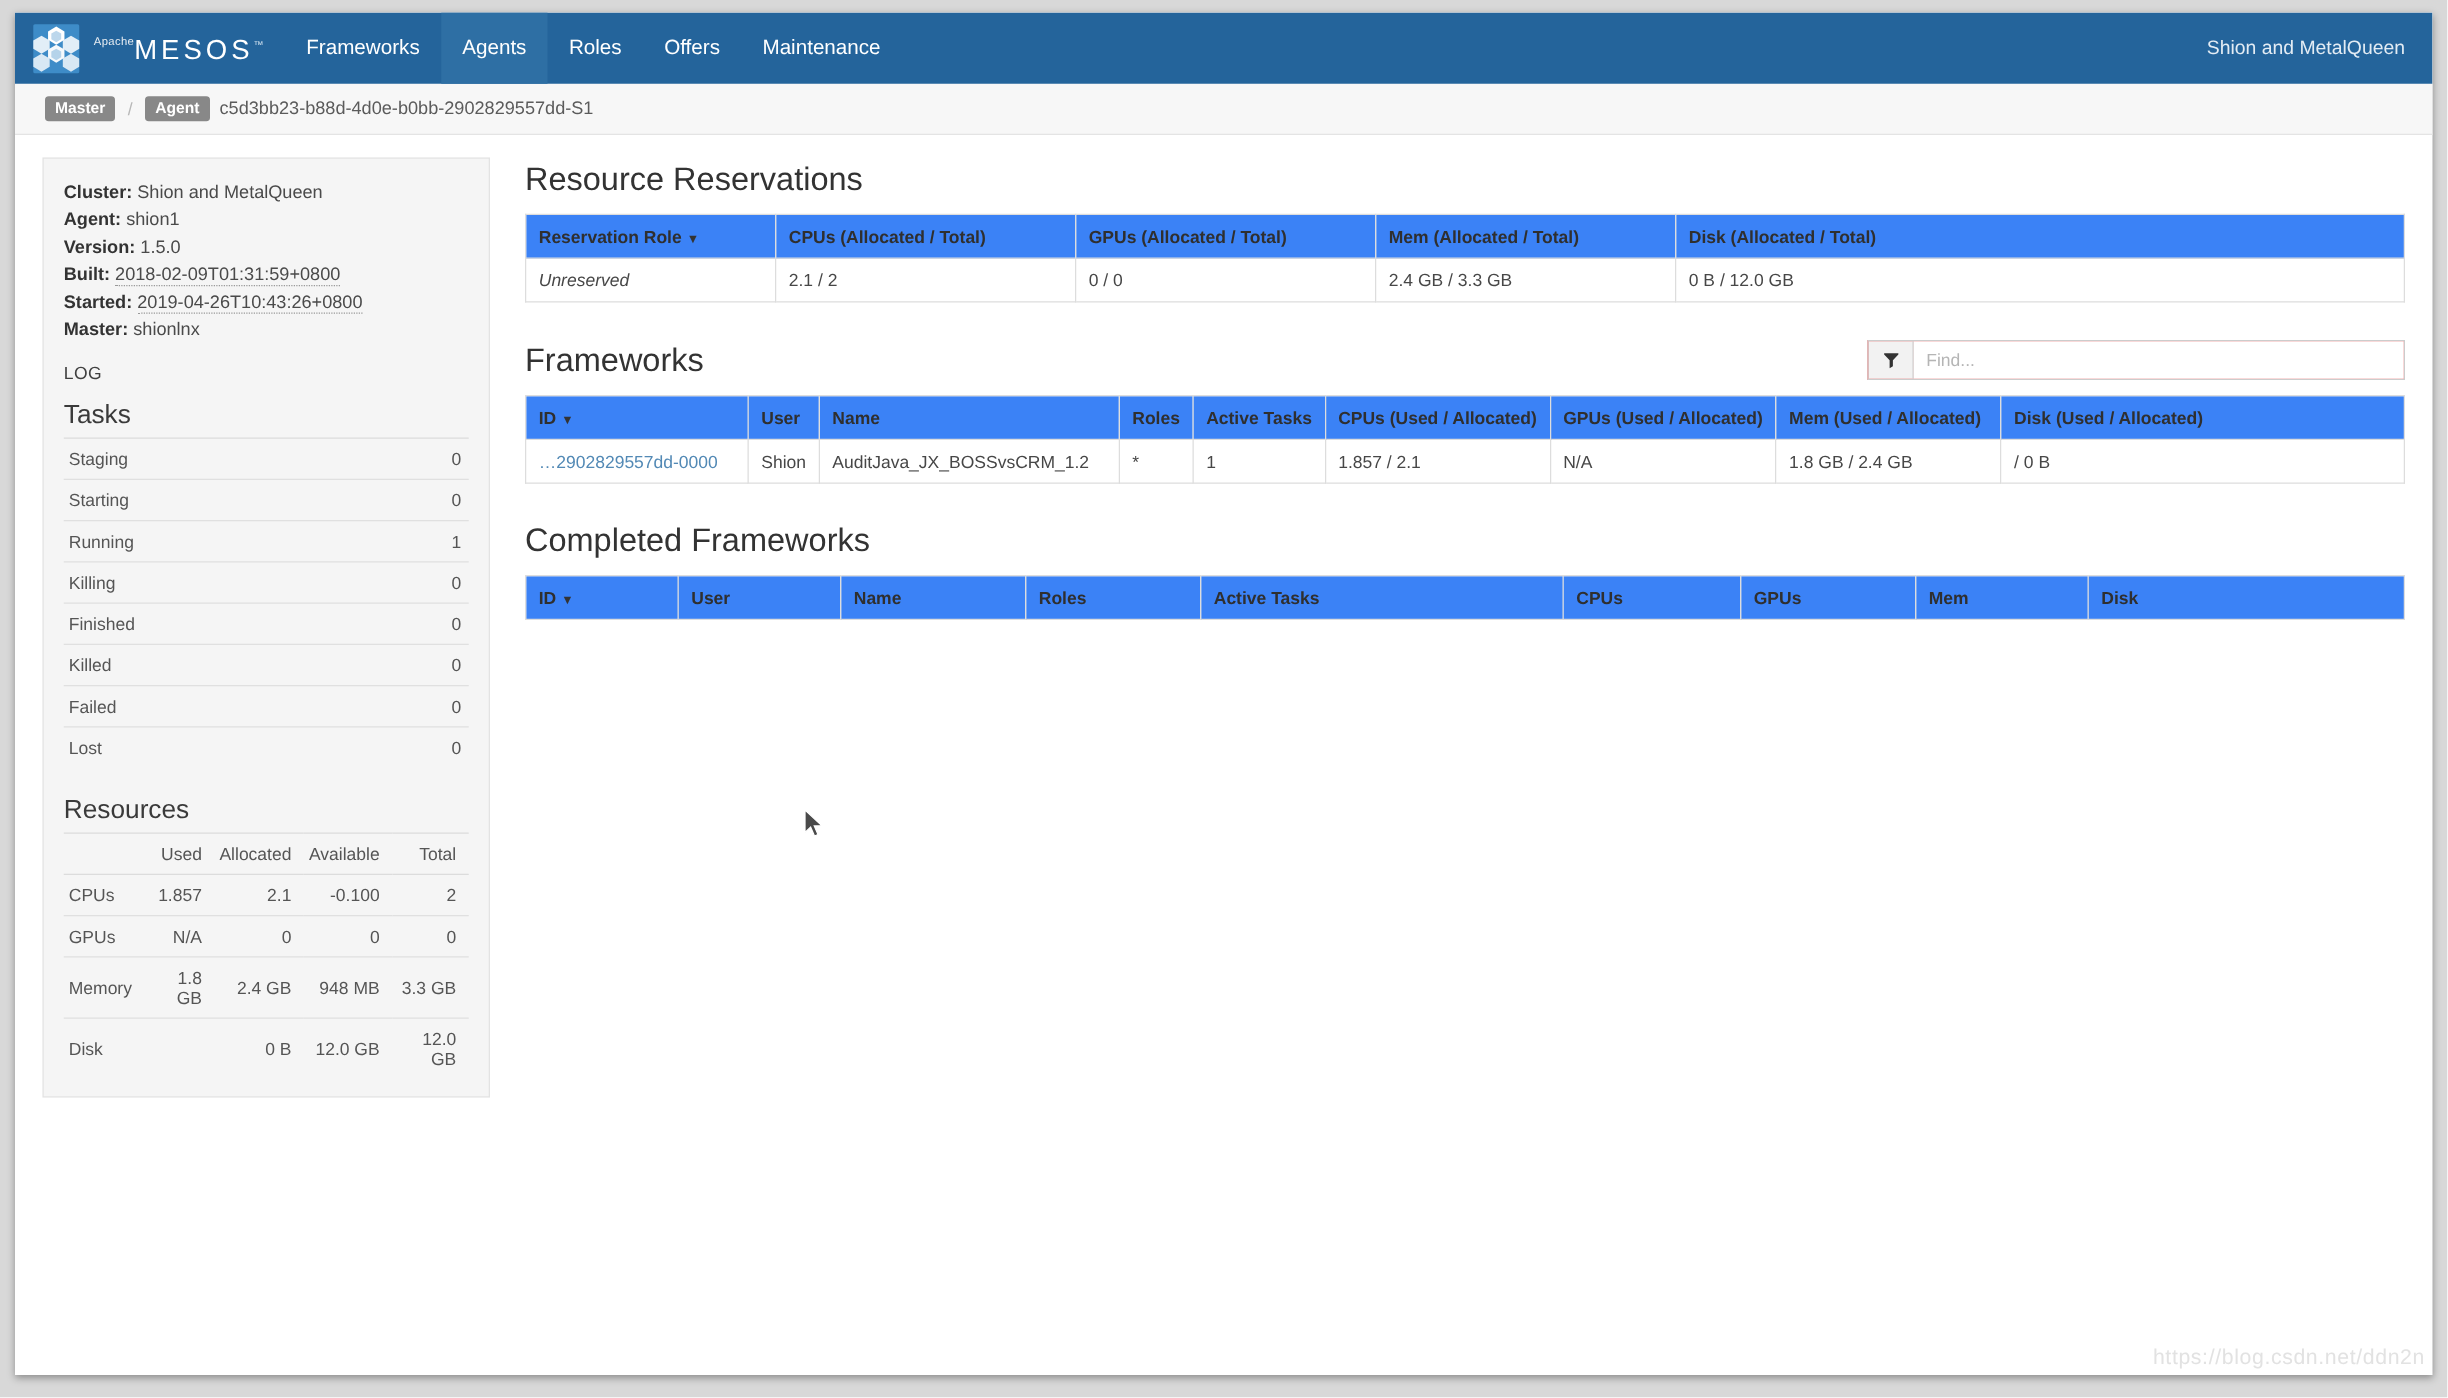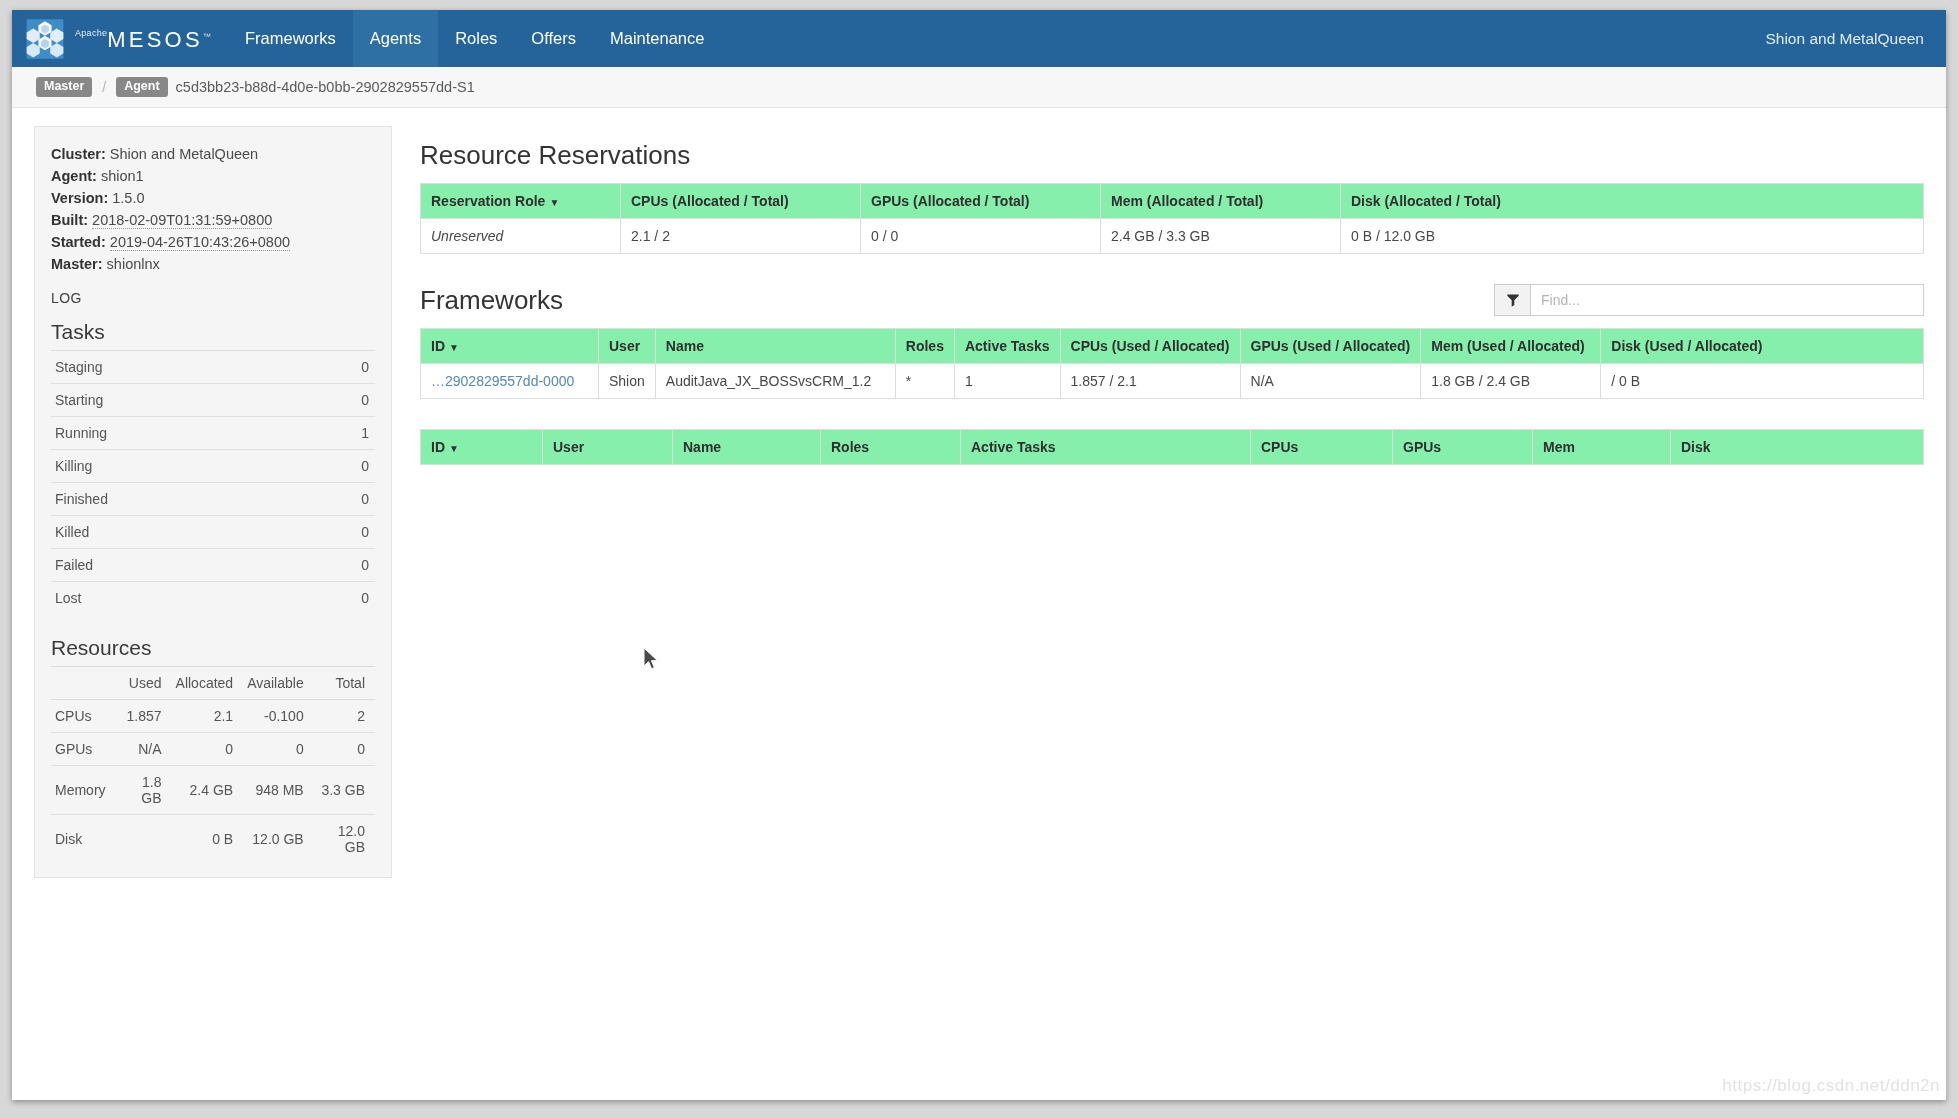--- a/index.html
+++ b/index.html
@@ -137,21 +137,21 @@
   table.side-table tr:first-child th { border-top: 1px solid #dcdcdc; }
   table.side-table td.num { text-align: right; padding-right: 6px; color:#555; }
   table.res th { text-align:right; color:#555; padding-right:10px; border-top:none; }
   table.res th.lbl { text-align:left; }
   table.res td { text-align:right; padding-right:10px; }
   table.res td.lbl { text-align:left; color:#555; }
 
   
   .main-h {
     font-size: 26px; color:#333333; font-weight: 400;
-    margin: 12px 0 12px 0;
+    margin: 0 0 12px 0;
   }
   .section { margin-bottom: 30px; }
   .sec-head {
     display:flex; align-items:flex-end; justify-content: space-between;
     margin-bottom: 12px;
   }
   .finder {
     display:flex; align-items:stretch;
     width: 430px; height: 32px;
     border: 1px solid #ccc;
@@ -170,21 +170,21 @@
     color:#555; font-family:"Liberation Sans", sans-serif;
   }
   .finder input::placeholder { color:#b5b5b5; }
 
   table.grid { width:100%; border-collapse: collapse; background:#fff; }
   table.grid th {
     font-size: 14px; color:#2f2f2f; font-weight: bold;
     text-align:left;
     padding: 9px 10px;
     border: 1px solid #dddddd;
-    background:#86efac;
+    background:#3b82f6;
     white-space: nowrap;
   }
   table.grid td {
     font-size: 14px; color:#474747;
     padding: 9px 10px;
     border: 1px solid #dddddd;
     background:#ffffff;
   }
   table.grid td.italic { font-style: italic; }
   table.grid td a, .link {
@@ -424,20 +424,21 @@
                 <td>1.857 / 2.1</td>
                 <td>N/A</td>
                 <td>1.8 GB / 2.4 GB</td>
                 <td>/ 0 B</td>
               </tr>
             </tbody>
           </table>
         </div>
 
         <div class="section">
+          <div class="main-h">Completed Frameworks</div>
           <table class="grid">
             <thead>
               <tr>
                 <th style="width:122px;"><span>ID</span><span class="sort-caret">▼</span></th>
                 <th style="width:130px;">User</th>
                 <th style="width:148px;">Name</th>
                 <th style="width:140px;">Roles</th>
                 <th style="width:290px;">Active Tasks</th>
                 <th style="width:142px;">CPUs</th>
                 <th style="width:140px;">GPUs</th>

